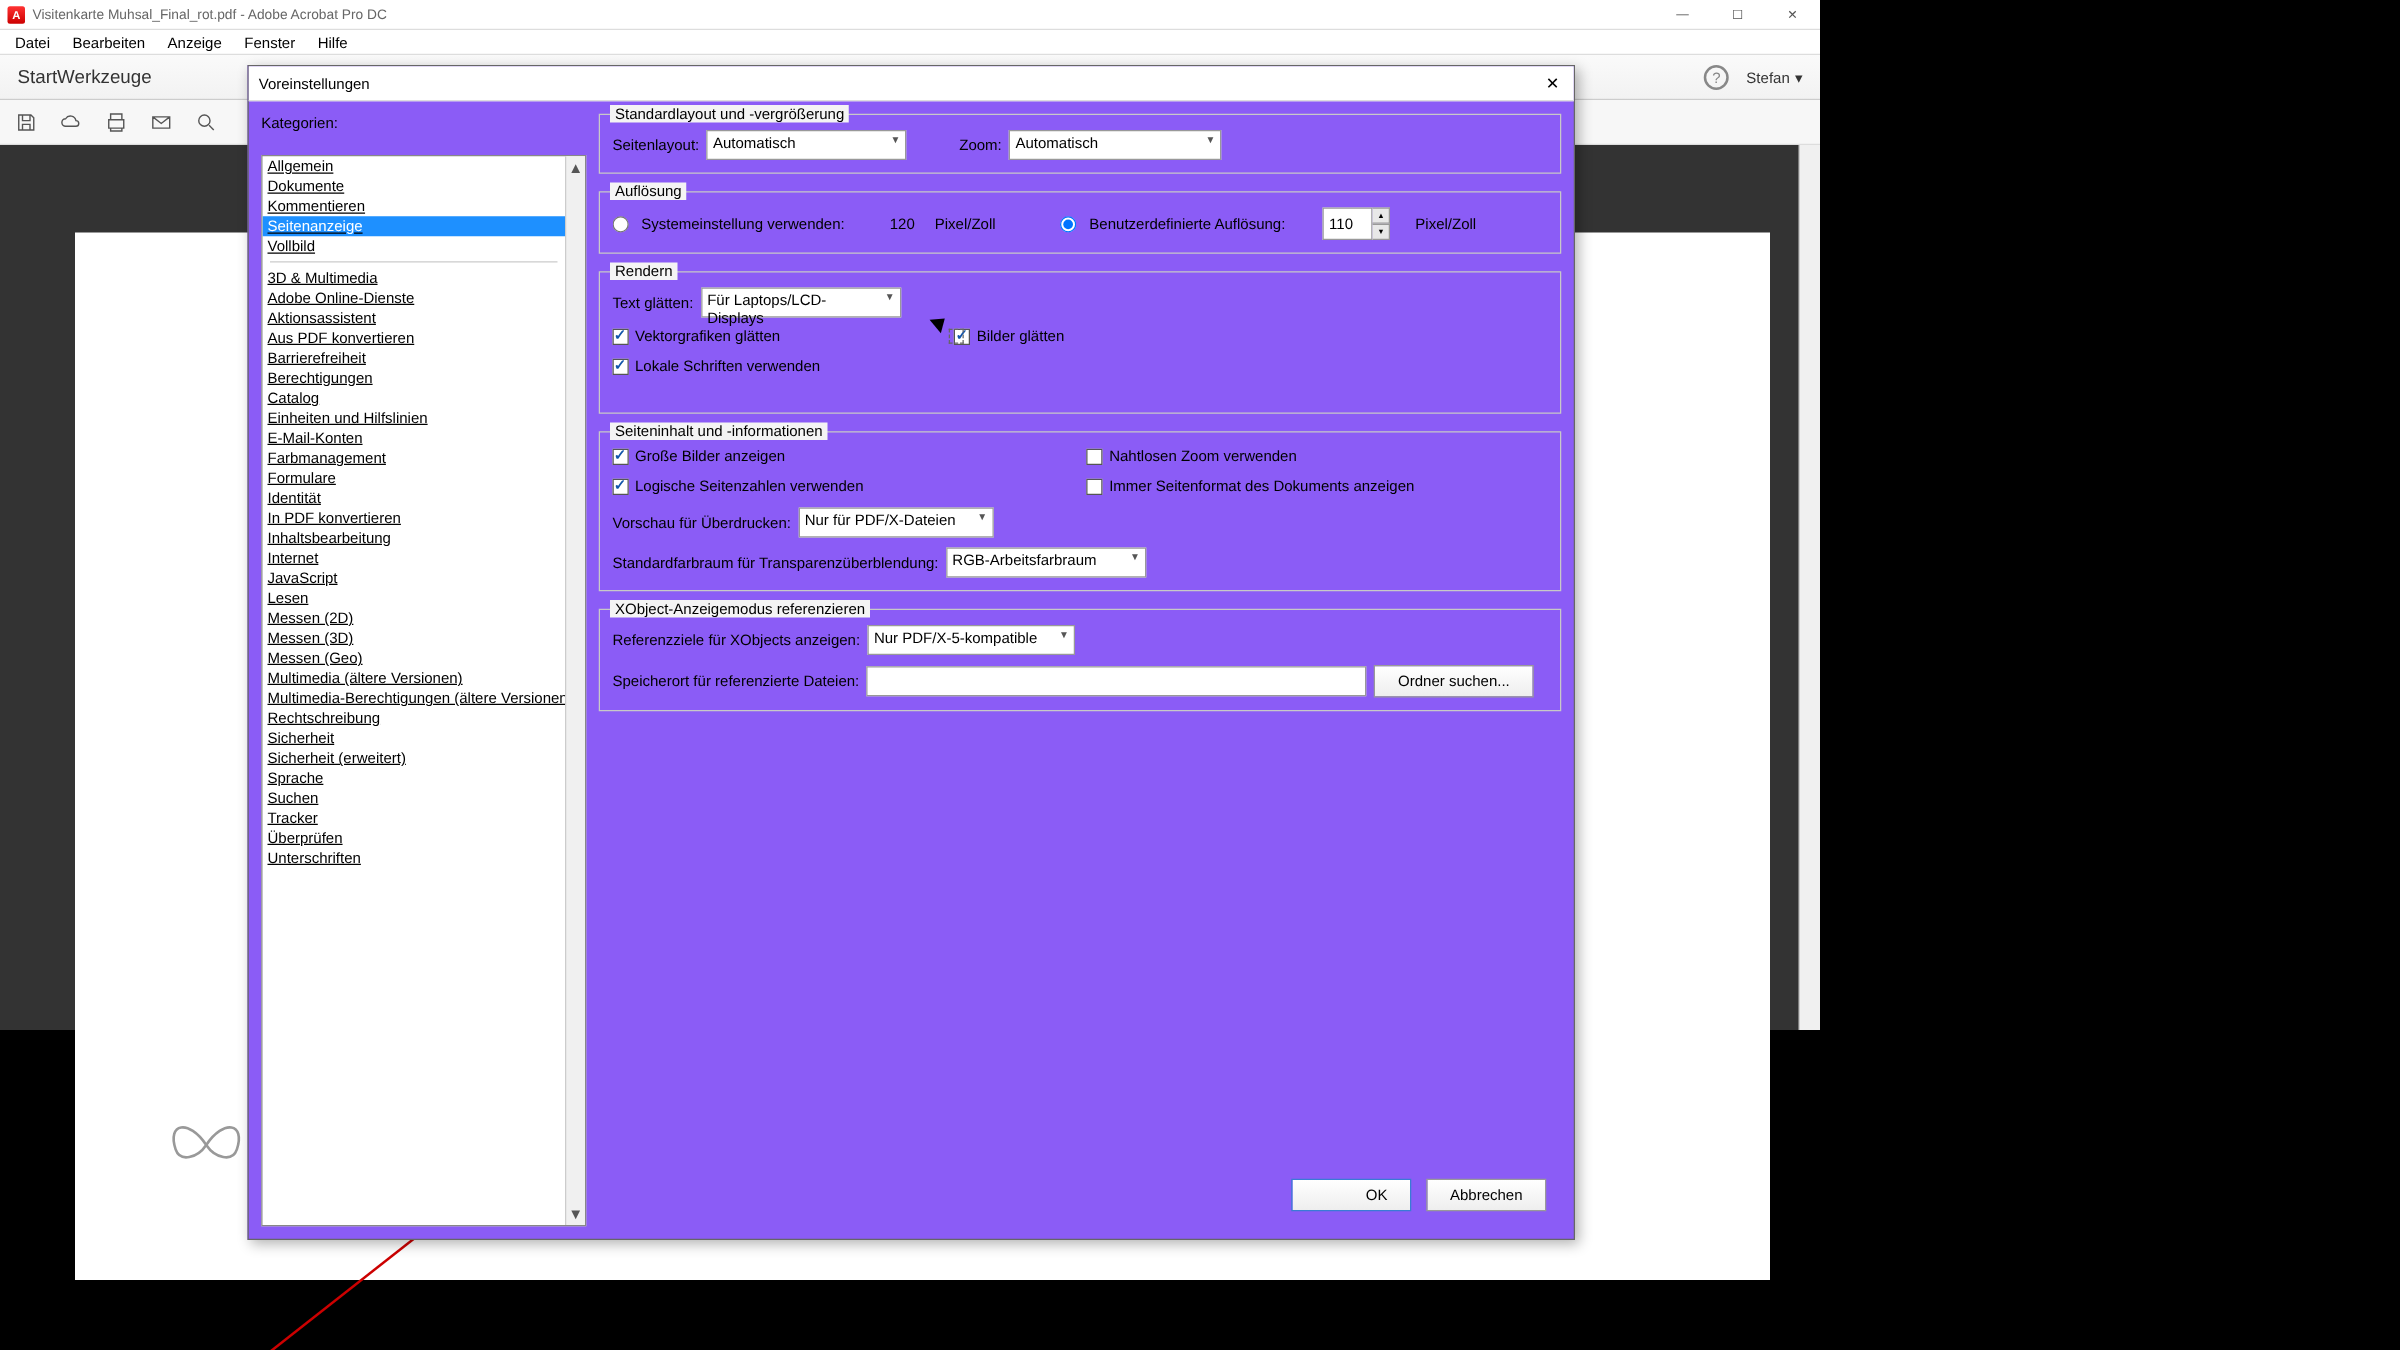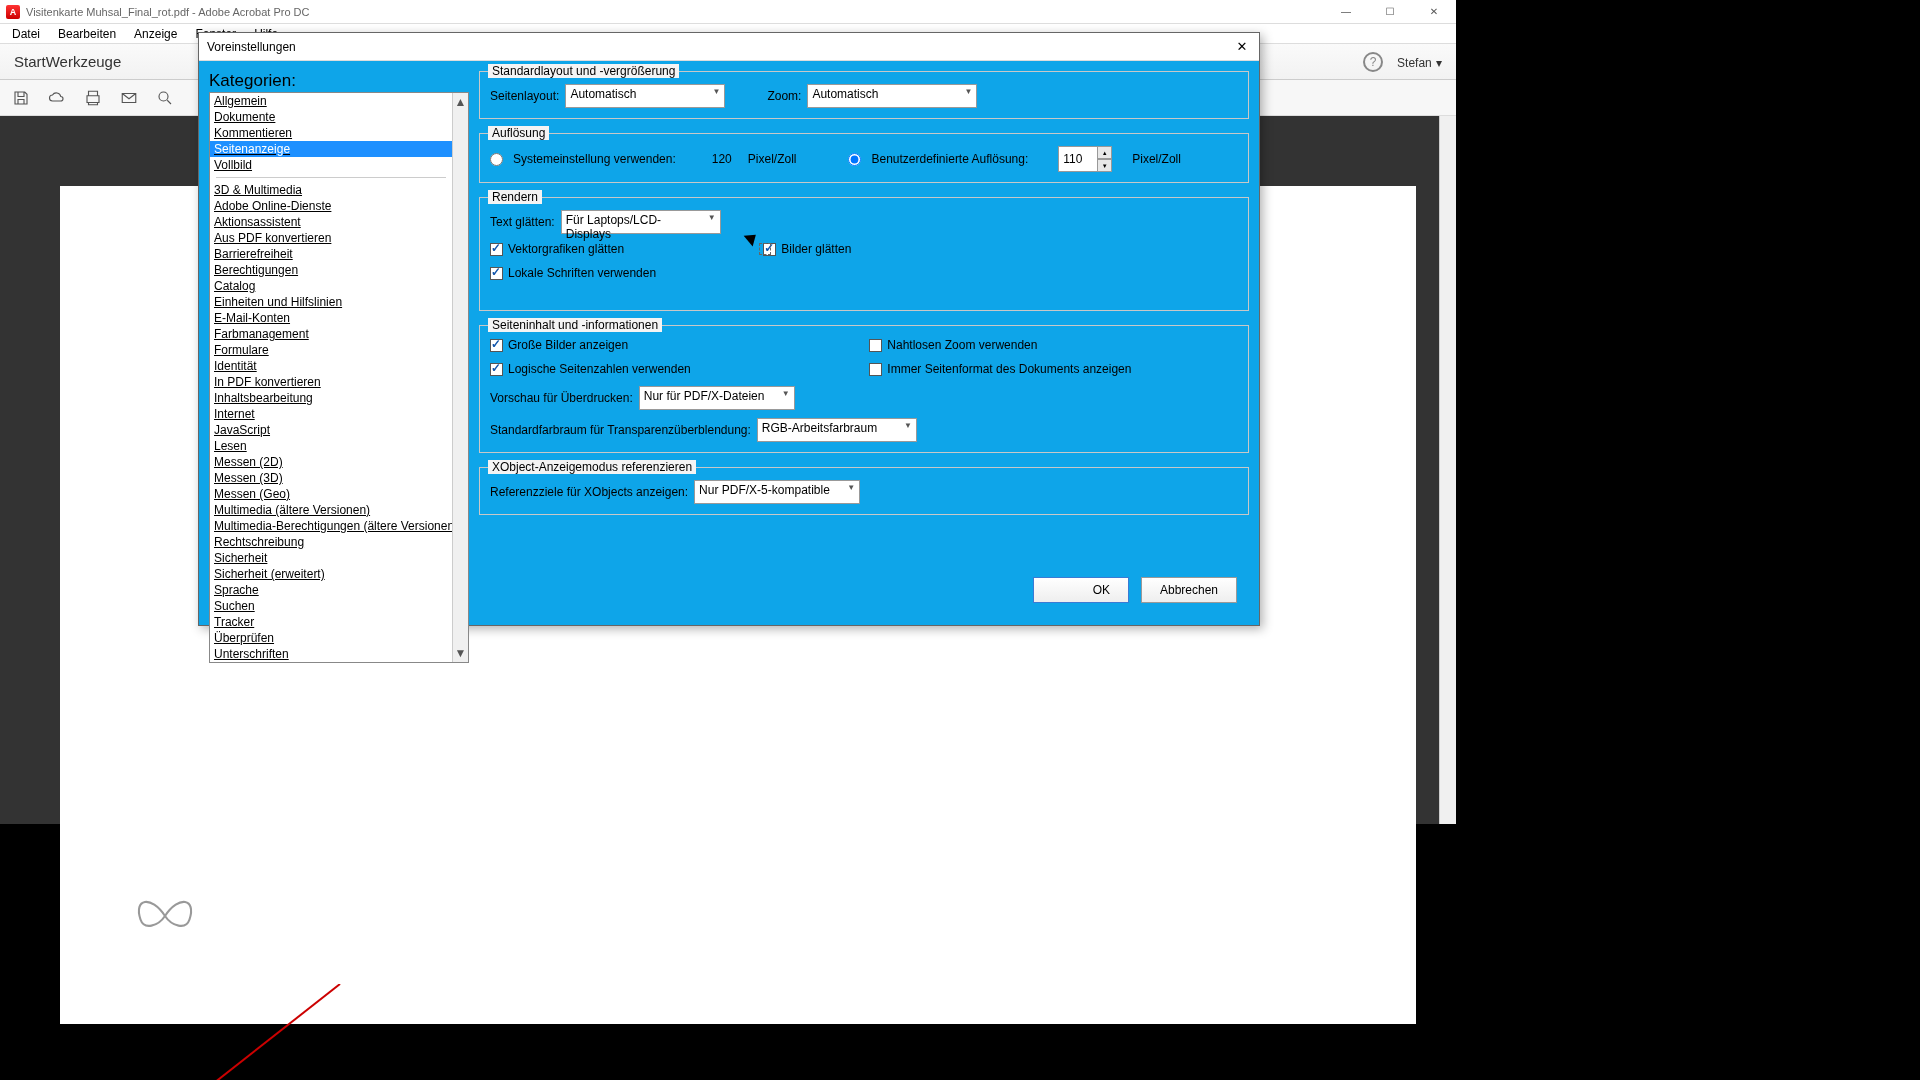--- a/index.html
+++ b/index.html
@@ -30,28 +30,28 @@
 
 .doc-area { position:absolute; top:116px; left:0; right:0; bottom:0; background:#333; }
 .doc-area::after { content:""; position:absolute; right:0; top:0; bottom:0; width:16px; background:#f0f0f0; border-left:1px solid #ccc; }
 .doc-scroll-up, .doc-scroll-down { position:absolute; right:2px; width:12px; height:12px; font-size:8px; color:#555; text-align:center; }
 .doc-scroll-up { top:2px; } .doc-scroll-down { bottom:2px; }
 
 .doc-page { position:absolute; left:60px; right:40px; top:70px; bottom:-200px; background:#fff; }
 .logo-bf { position:absolute; left:70px; top:700px; width:70px; height:60px; }
 .logo-bf svg { width:100%; height:100%; }
 
-.dialog { position:absolute; left:198px; top:32px; width:1062px; height:594px; background:#0ea5e9; border:1px solid #666; box-shadow: 3px 3px 10px rgba(0,0,0,0.3); }
+.dialog { position:absolute; left:198px; top:52px; width:1062px; height:940px; background:#8b5cf6; border:1px solid #666; box-shadow: 3px 3px 10px rgba(0,0,0,0.3); }
 .dialog-titlebar { height:28px; display:flex; align-items:center; justify-content:space-between; padding:0 8px; background:#fff; border-bottom:1px solid #ddd; }
 .dialog-title { font-size:12px; }
 .dialog-close { width:18px; height:18px; display:flex; align-items:center; justify-content:center; border:1px solid transparent; font-size:13px; }
 .dialog-body { display:flex; height:calc(100% - 28px); padding:10px; gap:10px; }
 
 .cat-panel { width:260px; display:flex; flex-direction:column; }
-.cat-label { font-size:17px; margin-bottom:1px; }
+.cat-label { font-size:12px; margin-bottom:19px; }
 .cat-list-wrap { flex:1; border:1px solid #888; background:#fff; display:flex; position:relative; }
 .cat-list { flex:1; overflow:hidden;text-decoration:underline; }
 .cat-item { padding:1px 4px; font-size:12px; white-space:nowrap; cursor:default; }
 .cat-item.selected { background:#1e90ff; color:#fff; }
 .cat-sep { margin:4px 6px; border-top:1px solid #ccc; }
 .cat-scroll { width:16px; background:#f0f0f0; border-left:1px solid #ccc; display:flex; flex-direction:column; justify-content:space-between; align-items:center; font-size:8px; color:#555; }
 .cat-scroll span { padding:2px; }
 
 .settings-panel { flex:1; position:relative; }
 .groupbox { border:1px solid #c8c8c8; border-radius:0; margin-bottom:14px; padding:12px 10px 10px 10px; position:relative; }
@@ -326,20 +326,25 @@
 
         <div class="groupbox">
           <div class="grouplabel">XObject-Anzeigemodus referenzieren</div>
           <div class="row">
             <label class="fld">Referenzziele für XObjects anzeigen:</label>
             <div class="combo-look" style="width:166px">
                 <span>Nur PDF/X-5-kompatible</span>
                 <span class="arrow">▼</span>
               </div>
           </div>
+          <div class="row">
+            <label class="fld">Speicherort für referenzierte Dateien:</label>
+            <input type="text" class="txt" style="width: 400px;">
+            <button class="btn">Ordner suchen...</button>
+          </div>
         </div>
 
         <div class="dialog-buttons">
           <button class="btn primary" style="width:96px">OK</button>
           <button class="btn" style="width:96px">Abbrechen</button>
         </div>
 
       </div>
     </div>
 

